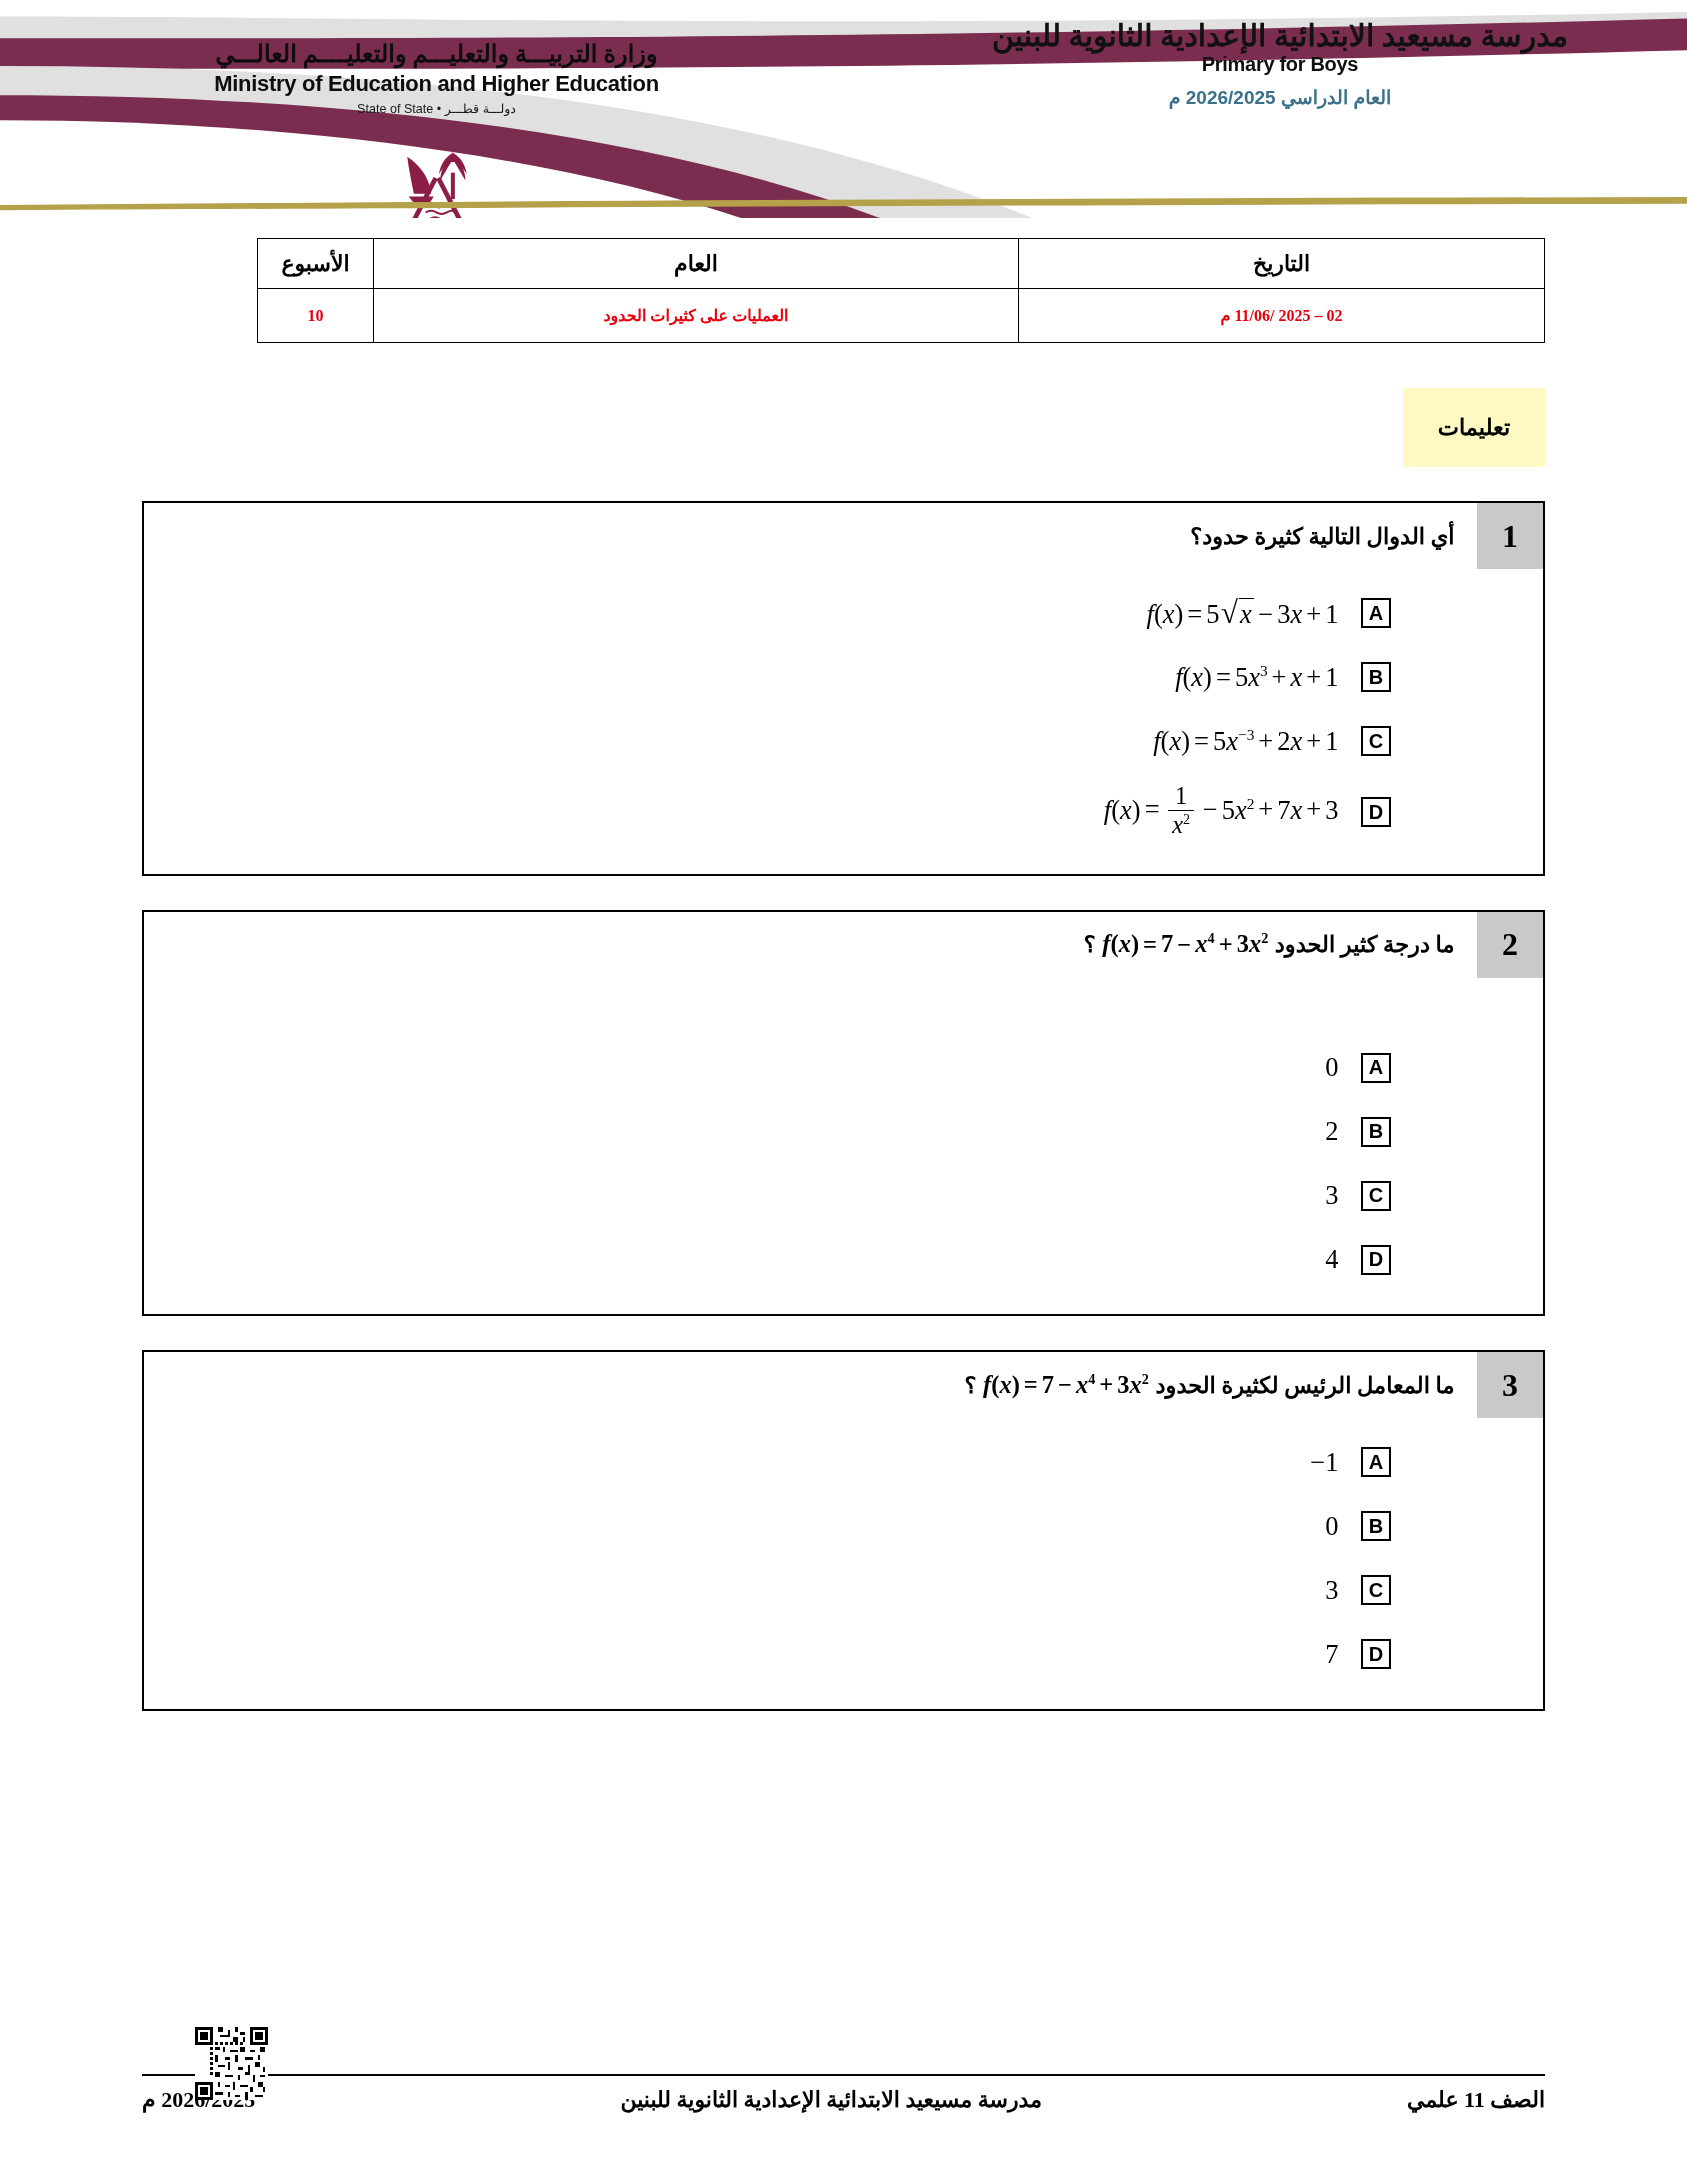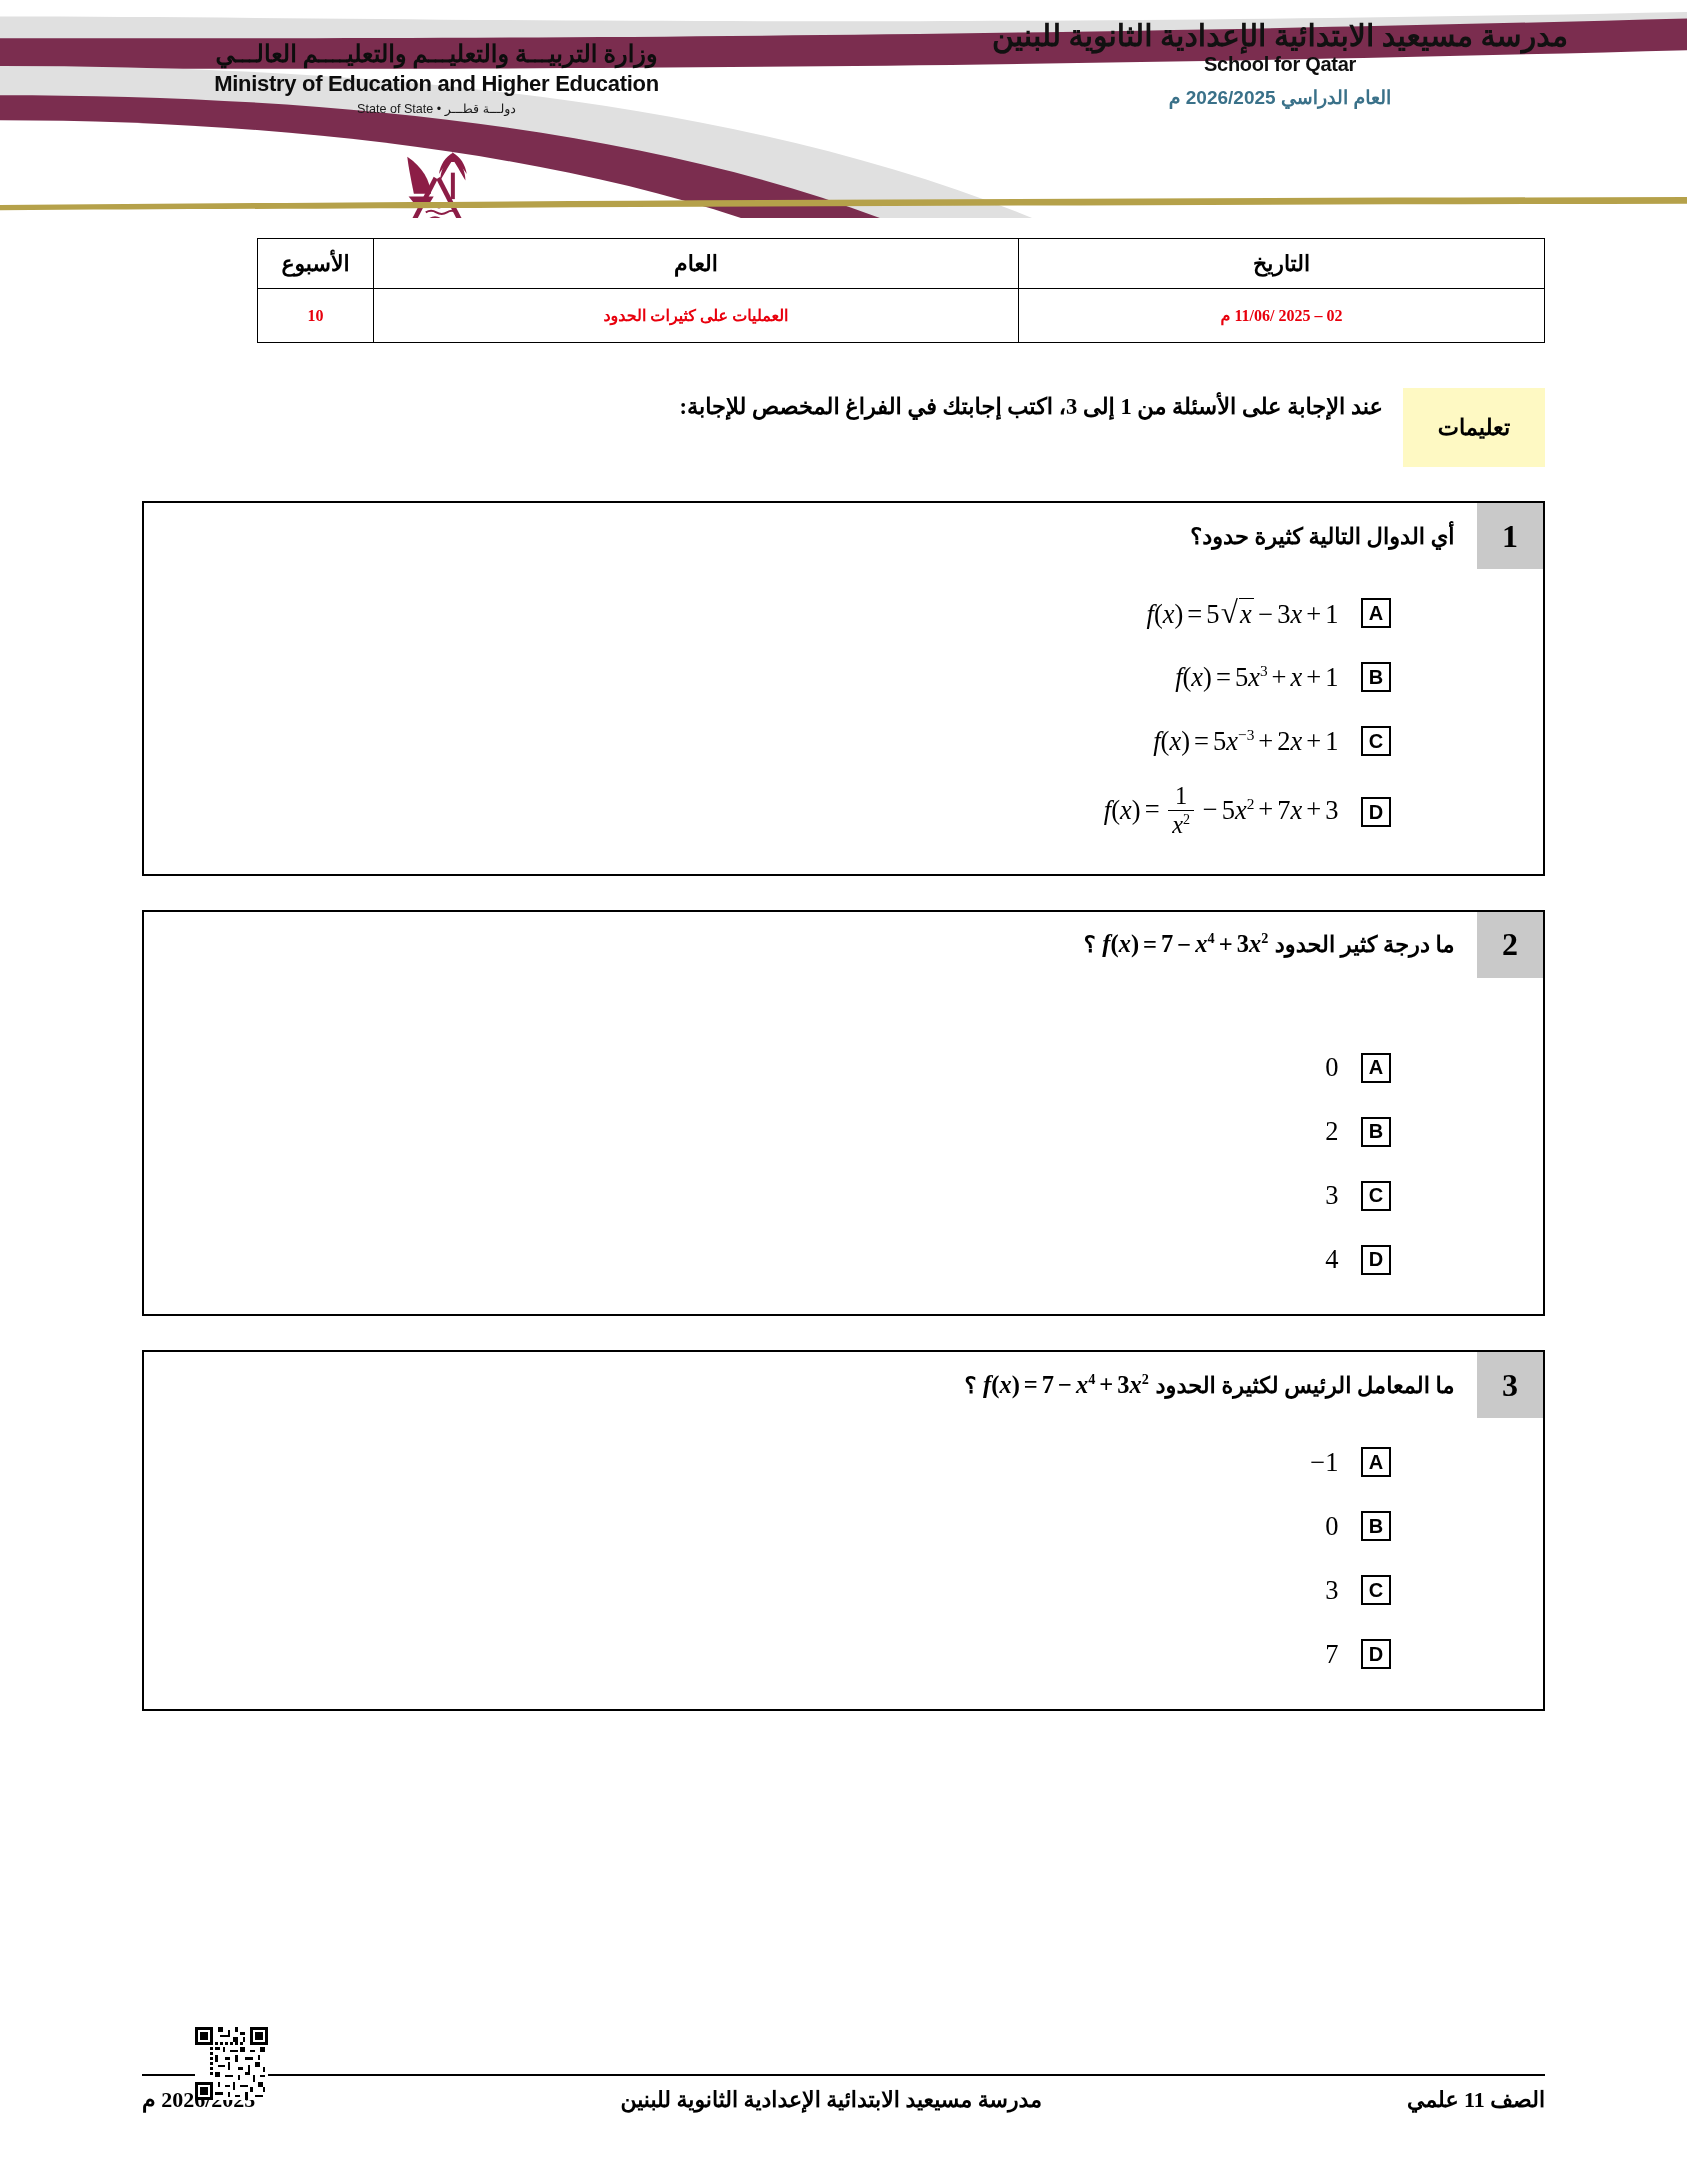--- a/index.html
+++ b/index.html
@@ -376,21 +376,21 @@
     <path d="M0,100 C560,100 1120,150 1560,330 L1270,330 C900,185 440,148 0,148 Z" fill="#E0E0E0"></path>
     <path d="M0,144 C470,144 960,190 1330,330 L1060,330 C740,212 380,186 0,186 Z" fill="#7B2D4F"></path>
     <path d="M0,182 C380,182 800,224 1120,330 L0,330 Z" fill="#FFFFFF"></path>
     <path d="M0,182 C390,182 820,228 1140,330 L1055,330 C760,236 360,208 0,208 Z" fill="#7B2D4F" opacity="0.0"></path>
   </svg>
 
   <div class="header-inner">
 
     <div class="school-block">
       <div class="school-name-ar">مدرسة مسيعيد الابتدائية الإعدادية الثانوية للبنين</div>
-      <div class="school-name-en" style="margin-top:0">School for Qatar</div>
+      <div class="school-name-en" style="margin-top:0">Primary for Boys</div>
       <div class="school-year">العام الدراسي 2026/2025 م</div>
     </div>
 
     <div class="ministry-block">
       <div class="ministry-text">
         <div class="ministry-ar">وزارة التربيـــة والتعليـــم والتعليــــم العالـــي</div>
         <div class="ministry-en">Ministry of Education and Higher Education</div>
         <div class="ministry-sub">دولـــة قطـــر • State of State</div>
       </div>
 
@@ -440,21 +440,20 @@
       <tr>
         <td>02 – 2025 /11/06 م</td>
         <td>العمليات على كثيرات الحدود</td>
         <td>10</td>
       </tr>
     </tbody>
   </table>
 
   <div class="instructions-row">
     <div class="instructions-badge">تعليمات</div>
-    <div class="instructions-text">عند الإجابة على الأسئلة من 1 إلى 3، اكتب إجابتك في الفراغ المخصص للإجابة:</div>
   </div>
 
   <div class="question-box">
     <div class="question-head">
       <div class="question-badge">1</div>
       <div class="question-prompt">
         <span>أي الدوال التالية كثيرة حدود؟</span>
       </div>
     </div>
 

